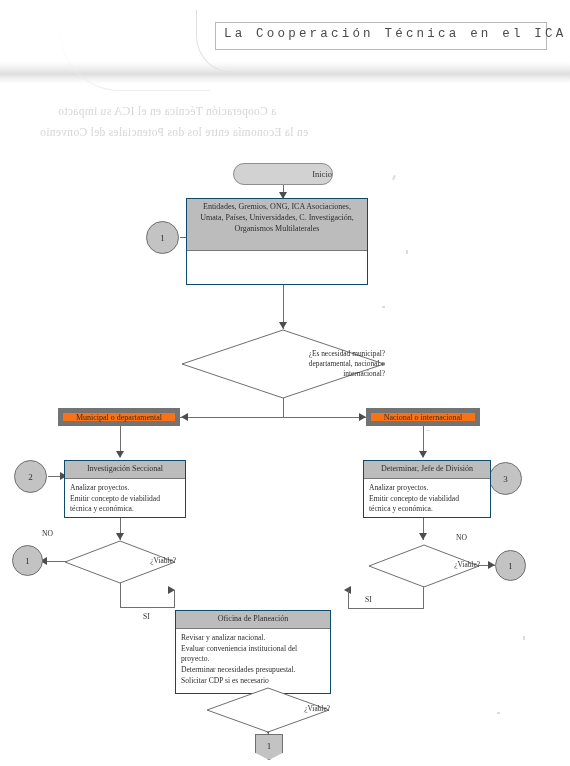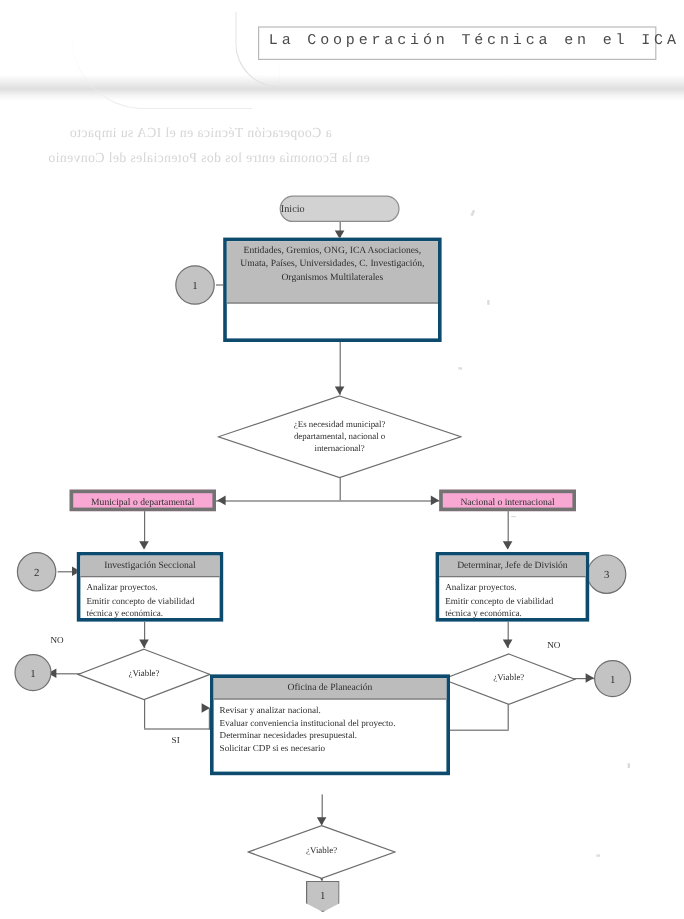--- a/index.html
+++ b/index.html
@@ -77,61 +77,61 @@
   .node {
     position: absolute;
     box-sizing: border-box;
   }
   .oval {
     border: 1px solid #8d8d8d;
     border-radius: 40px;
     background: #d2d2d2;
     display: flex;
     align-items: center;
-    justify-content: flex-start;
+    justify-content: flex-end;
     font-size: 8.5px;
     color: #333;
   }
   .proc {
-    border: 3px solid #0c4a6e;
+    border: 1px solid #0c4a6e;
     background: #ffffff;
   }
   .proc-head {
     background: #bcbcbc;
     border-bottom: 1px solid #787878;
     text-align: center;
     font-size: 8px;
     color: #2e2e2e;
     padding: 3px 4px;
     line-height: 1.35;
   }
   .proc-body {
     font-size: 7.6px;
     color: #2e2e2e;
     padding: 4px 5px;
     line-height: 1.42;
   }
   .proc-body .ln { display: block; }
   .bar {
-    border: 3px solid #737373;
-    background: #f9a8d4;
+    border: 5px solid #737373;
+    background: #f97316;
     display: flex;
-    align-items: flex-end;
+    align-items: flex-start;
     justify-content: center;
     font-size: 8px;
     color: #2e2e2e;
     text-align: center;
   }
   .diamond-wrap { position: absolute; }
   .diamond-wrap svg { display: block; }
   .diamond-txt {
     position: absolute;
     left: 0;
     width: 100%;
-    text-align: center;
+    text-align: right;
     font-size: 7.4px;
     line-height: 1.38;
     color: #2e2e2e;
     pointer-events: none;
   }
   .conn-circle {
     border: 1px solid #6f6f6f;
     border-radius: 50%;
     background: #c3c3c3;
     display: flex;
@@ -315,21 +315,21 @@
   <div class="edge-label" style="left:456px;top:533px;">NO</div>
   <div class="edge-label" style="left:365px;top:595px;">SI</div>
 
   <div class="node conn-circle" style="left:12px;top:545px;width:31px;height:31px;">
     <span>1</span>
   </div>
   <div class="node conn-circle" style="left:495px;top:550px;width:31px;height:31px;">
     <span>1</span>
   </div>
 
-  <div class="node proc" style="left:175px;top:562px;width:200px;height:84px;">
+  <div class="node proc" style="left:175px;top:610px;width:156px;height:84px;">
     <div class="proc-head">Oficina de Planeación</div>
     <div class="proc-body">
       <span class="ln">Revisar y analizar nacional.</span>
       <span class="ln">Evaluar conveniencia institucional del proyecto.</span>
       <span class="ln">Determinar necesidades presupuestal.</span>
       <span class="ln">Solicitar CDP si es necesario</span>
     </div>
   </div>
 
   <div class="diamond-wrap" style="left:206px;top:687px;width:124px;height:46px;">

